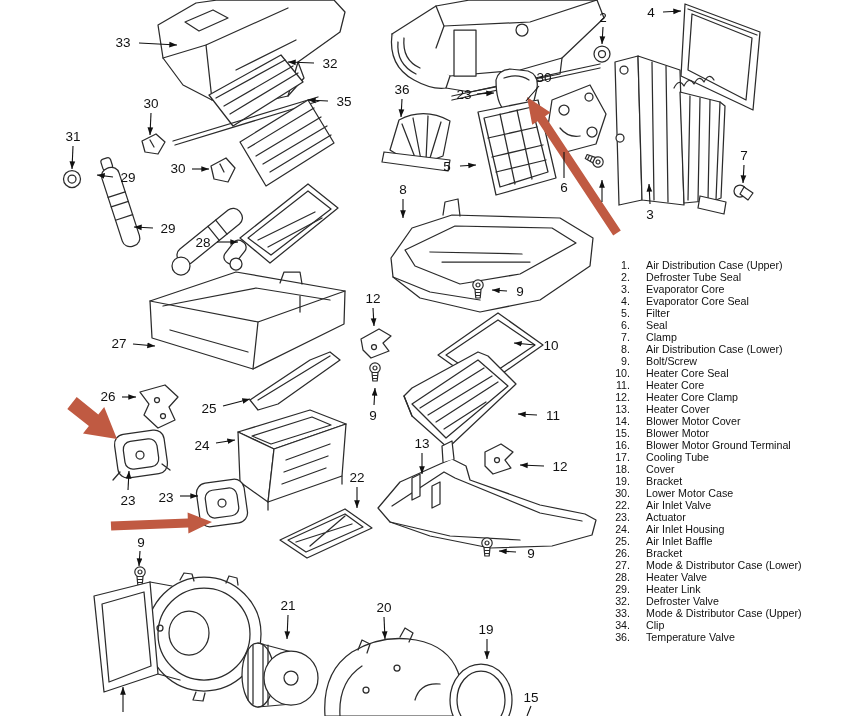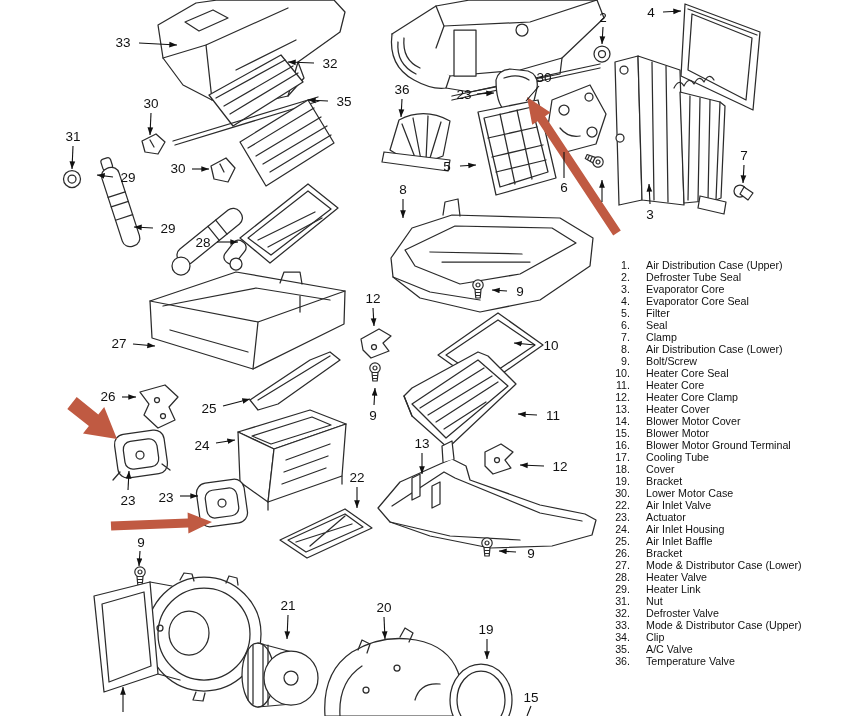--- a/index.html
+++ b/index.html
@@ -566,38 +566,30 @@
         </div>
         <div class="legend-row">
           <span class="legend-num">28.</span>
           <span class="legend-label">Heater Valve</span>
         </div>
         <div class="legend-row">
           <span class="legend-num">29.</span>
           <span class="legend-label">Heater Link</span>
         </div>
         <div class="legend-row">
-          <span class="legend-num">31.</span>
-          <span class="legend-label">Nut</span>
-        </div>
-        <div class="legend-row">
           <span class="legend-num">32.</span>
           <span class="legend-label">Defroster Valve</span>
         </div>
         <div class="legend-row">
           <span class="legend-num">33.</span>
           <span class="legend-label">Mode &amp; Distributor Case (Upper)</span>
         </div>
         <div class="legend-row">
           <span class="legend-num">34.</span>
           <span class="legend-label">Clip</span>
-        </div>
-        <div class="legend-row">
-          <span class="legend-num">35.</span>
-          <span class="legend-label">A/C Valve</span>
         </div>
         <div class="legend-row">
           <span class="legend-num">36.</span>
           <span class="legend-label">Temperature Valve</span>
         </div>
       </div>
   </div>
 </div>
 
 </body></html>

